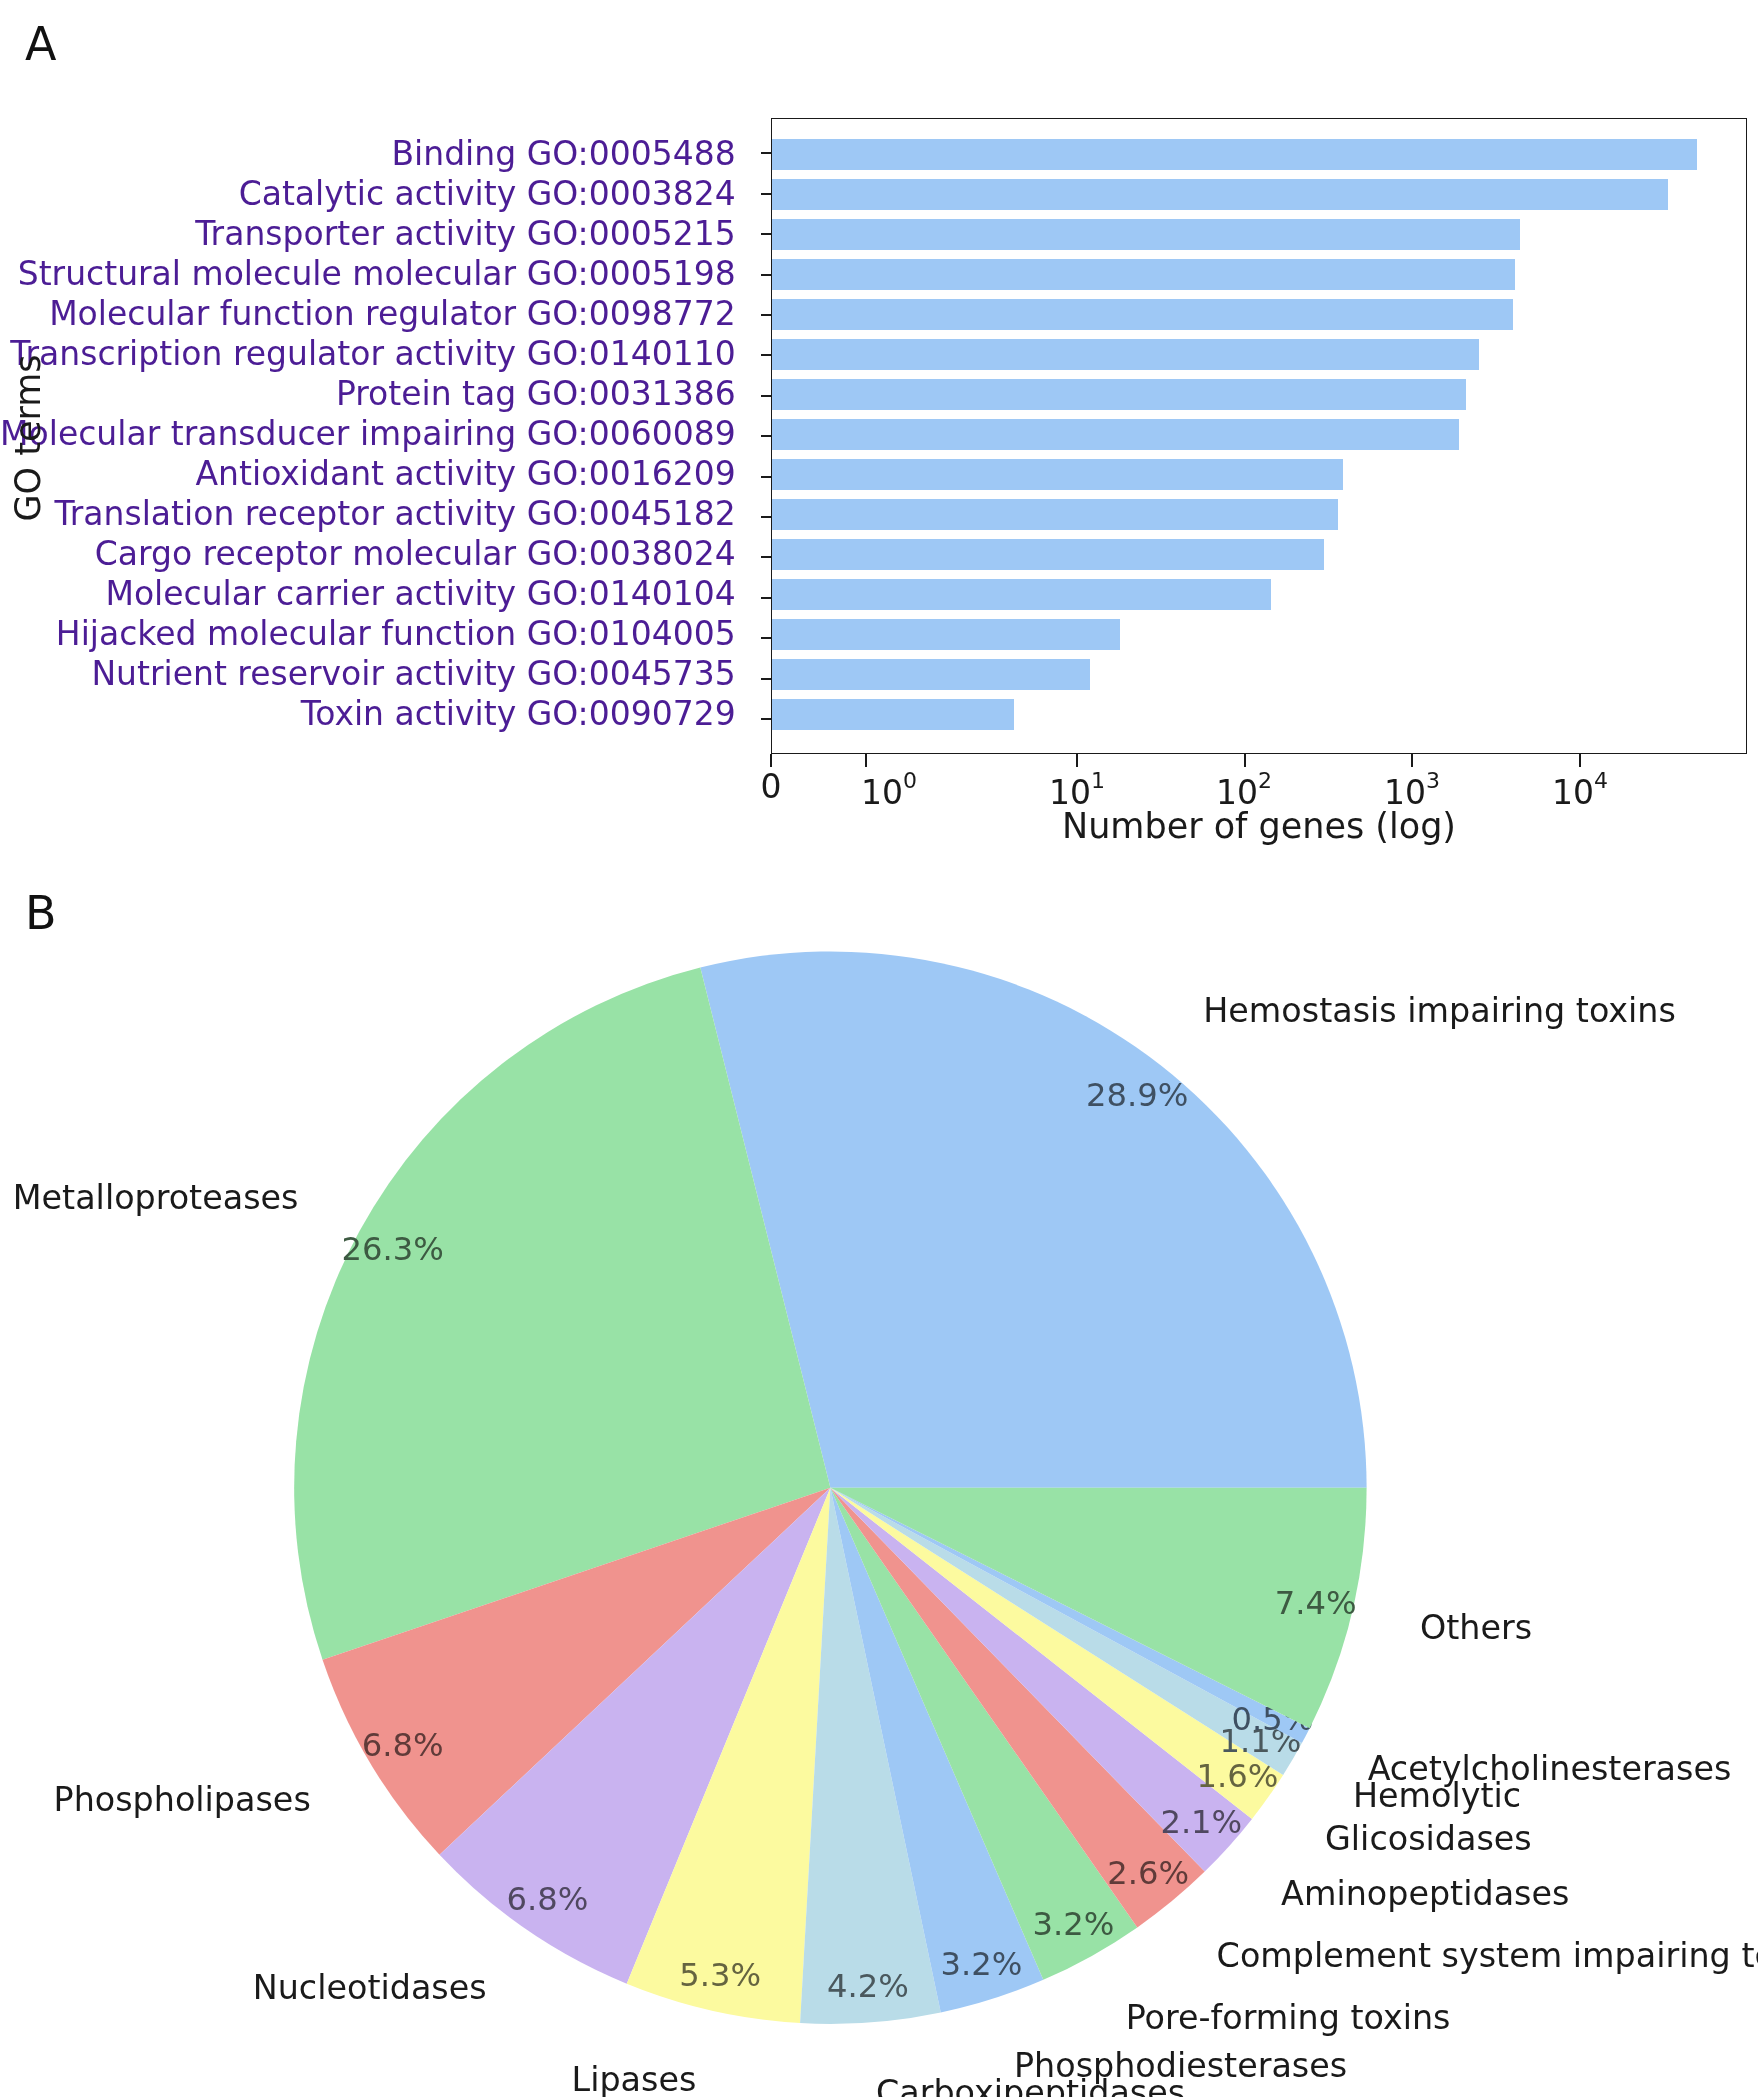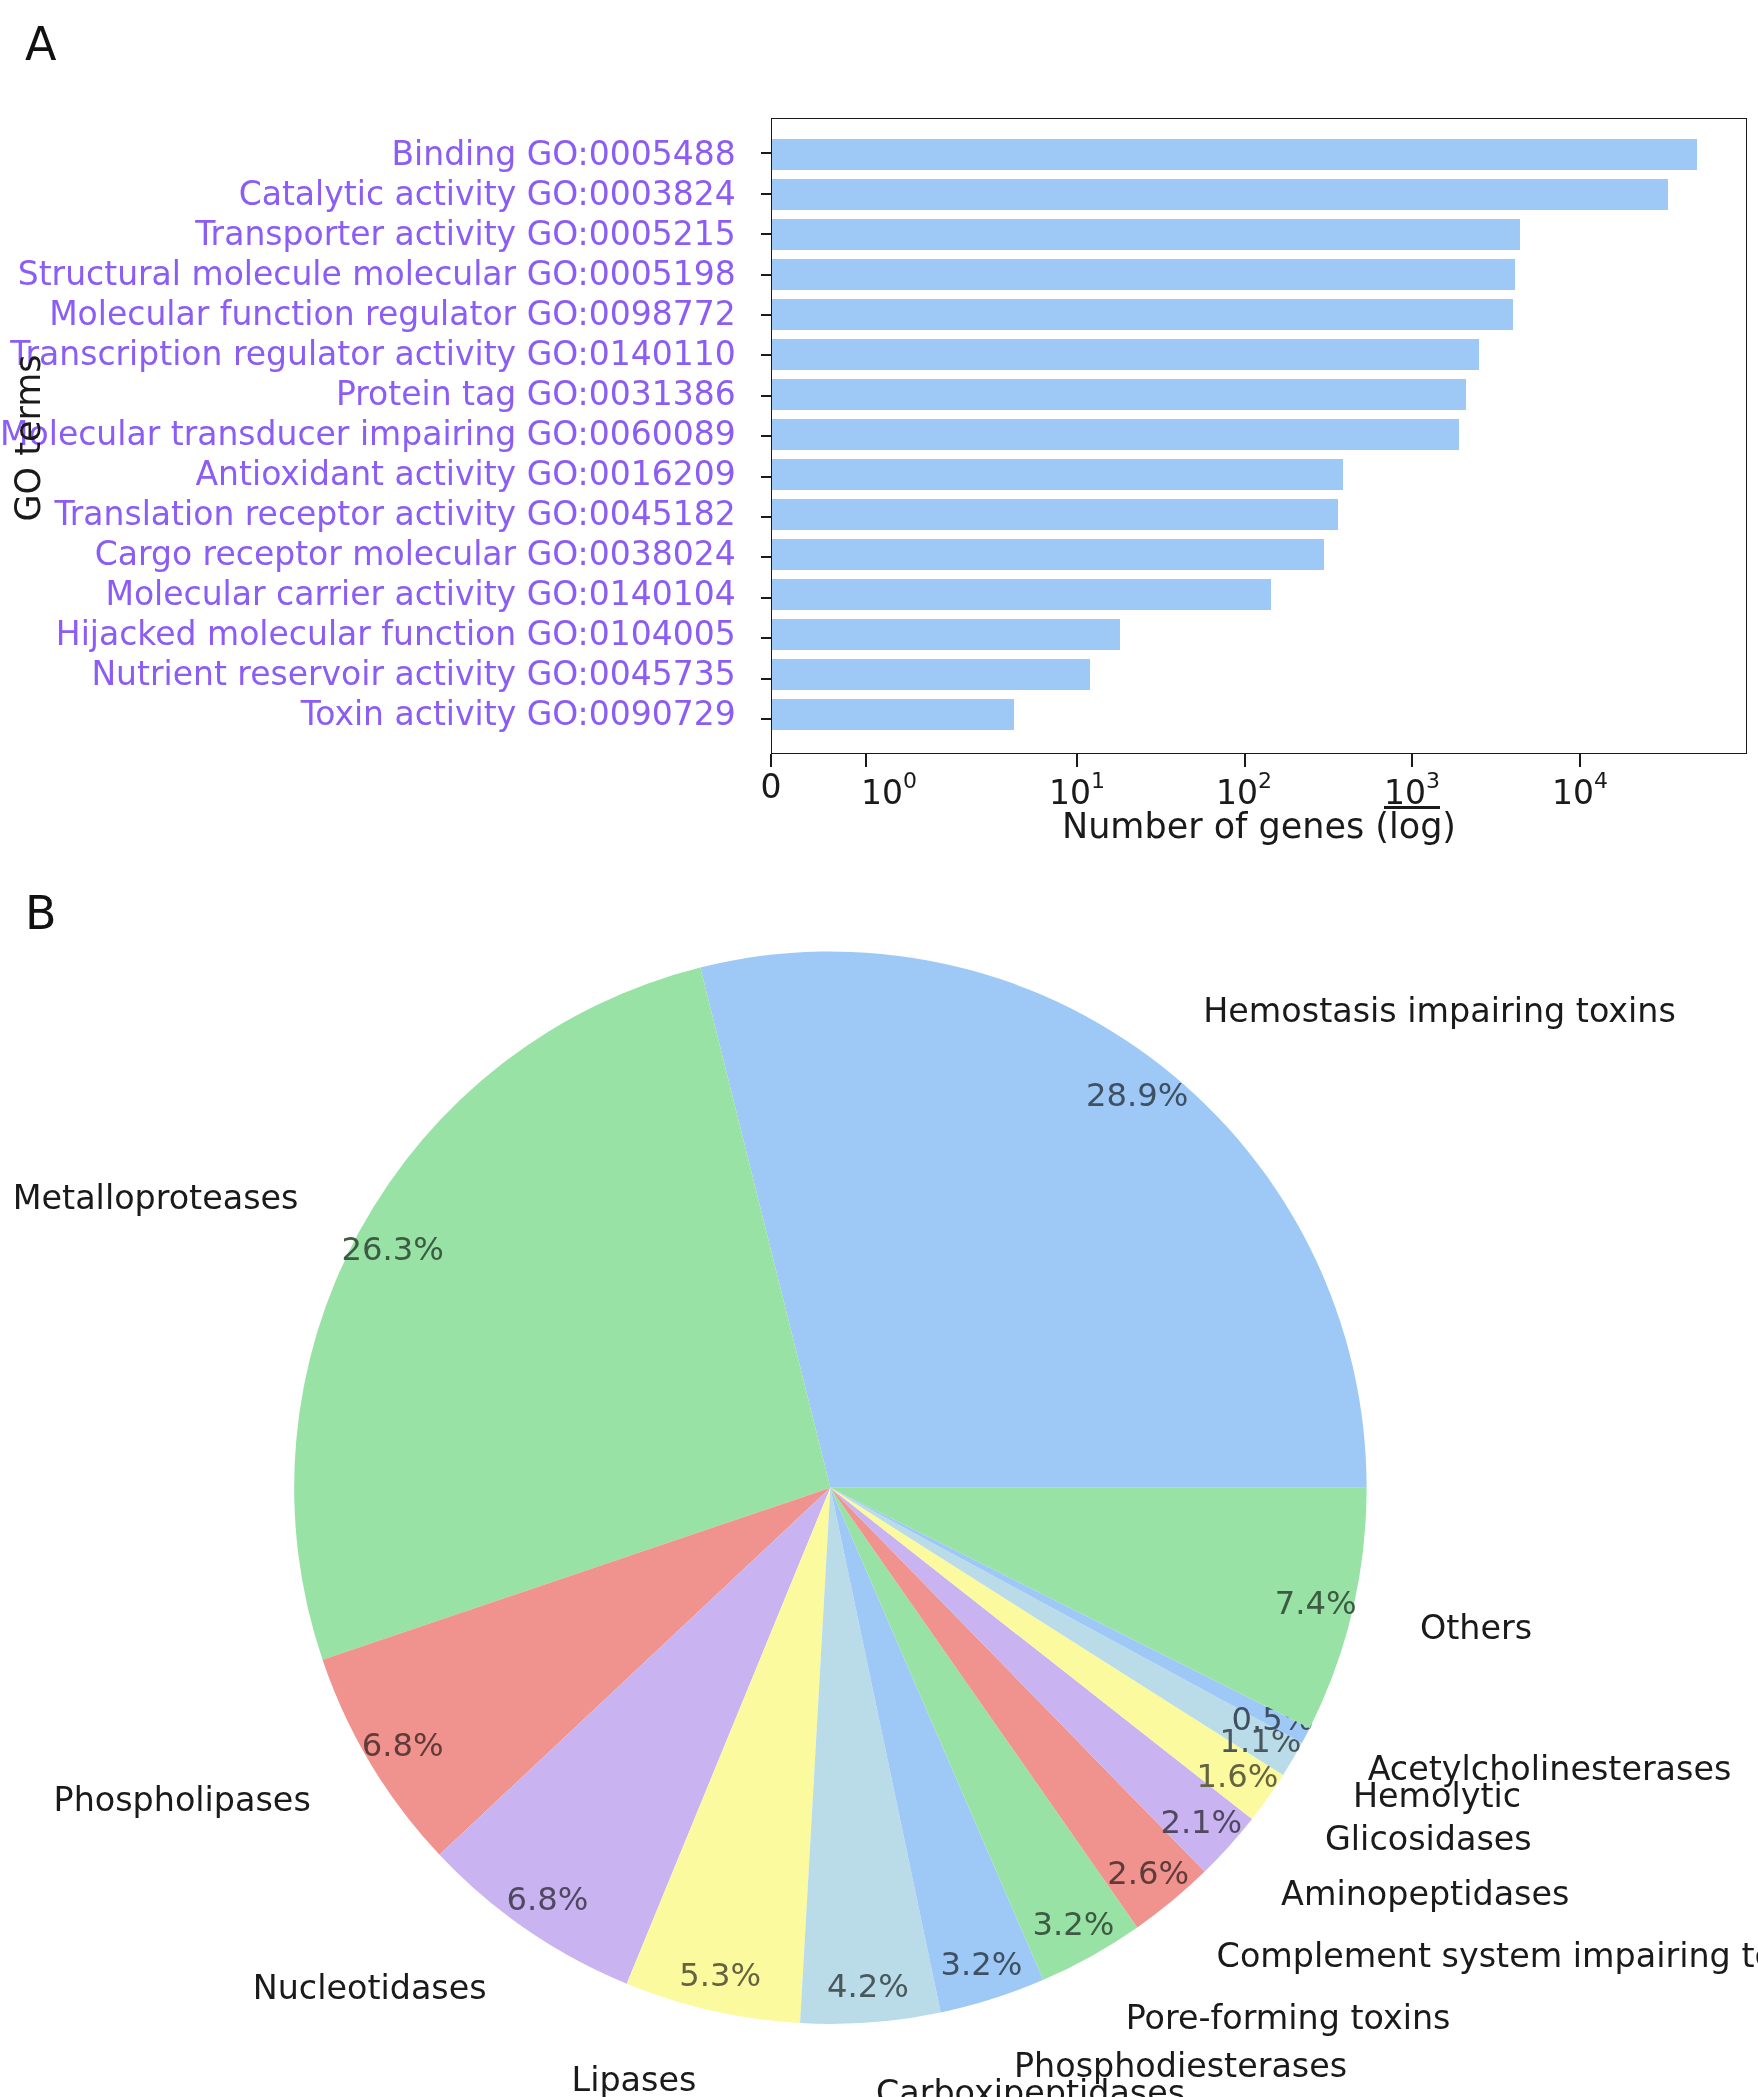--- a/index.html
+++ b/index.html
@@ -15,21 +15,21 @@
   #plotA{
     position:absolute;left:771px;top:118px;width:976px;height:636px;
     border:1.7px solid #1a1a1a;box-sizing:border-box;background:#ffffff;
   }
   #barsA{position:absolute;left:0;top:15px;width:100%;}
   .bar-row{position:relative;height:40px;}
   .bar{position:absolute;left:0;top:4.6px;height:31px;}
   #ylabelsA{position:absolute;left:0px;top:118px;width:753px;height:636px;padding-top:15px;box-sizing:border-box;}
   .cat-label{
     height:40px;display:flex;align-items:center;justify-content:flex-end;
-    font-size:33px;white-space:nowrap;padding-right:17.3px;color:#8b5cf6;line-height:1;
+    font-size:33px;white-space:nowrap;padding-right:17.3px;color:#4c1d95;line-height:1;
   }
   .ytick{position:absolute;width:10.4px;height:1.7px;background:#1a1a1a;left:761px;}
   .xtick{position:absolute;top:754px;width:1.7px;height:12.7px;background:#1a1a1a;}
   .xtick-label{
     position:absolute;top:770px;transform:translateX(-50%);
     font-size:33px;color:#1a1a1a;white-space:nowrap;line-height:1;
   }
   .xtick-label sup{font-size:22px;vertical-align:16px;}
   #xlabelA{
     position:absolute;left:771px;top:806px;width:976px;text-align:center;
@@ -121,21 +121,21 @@
   <div id="xticksA">
       <div class="xtick" style="left: 770px;"></div>
       <div class="xtick-label" style="left: 771px;">0</div>
       <div class="xtick" style="left: 865px;"></div>
       <div class="xtick-label" style="left: 866px; margin-left: 23px;">10<sup>0</sup></div>
       <div class="xtick" style="left: 1076px;"></div>
       <div class="xtick-label" style="left: 1077px;">10<sup>1</sup></div>
       <div class="xtick" style="left: 1244px;"></div>
       <div class="xtick-label" style="left: 1244px;">10<sup>2</sup></div>
       <div class="xtick" style="left: 1411px;"></div>
-      <div class="xtick-label" style="left: 1412px; text-decoration: underline;">10<sup>3</sup></div>
+      <div class="xtick-label" style="left: 1412px;">10<sup>3</sup></div>
       <div class="xtick" style="left: 1579px;"></div>
       <div class="xtick-label" style="left: 1580px;">10<sup>4</sup></div>
     </div>
   <div id="xlabelA">Number of genes (log)</div>
   <div id="ylabelA">GO terms</div>
 
   <div class="panel-letter" id="letterB">B</div>
   <svg id="pie" width="1758" height="1153" viewBox="0 0 3055 2004" xmlns="http://www.w3.org/2000/svg">
       <path d="M 1443 945 L 2375.00 945.00 A 932 932 0 0 0 1216.90 40.84 Z" fill="#9ec8f5"></path>
       <text x="1976.4" y="261.8" dy="0.36em" text-anchor="middle" class="pie-pct" fill="#3f5062">28.9%</text>

